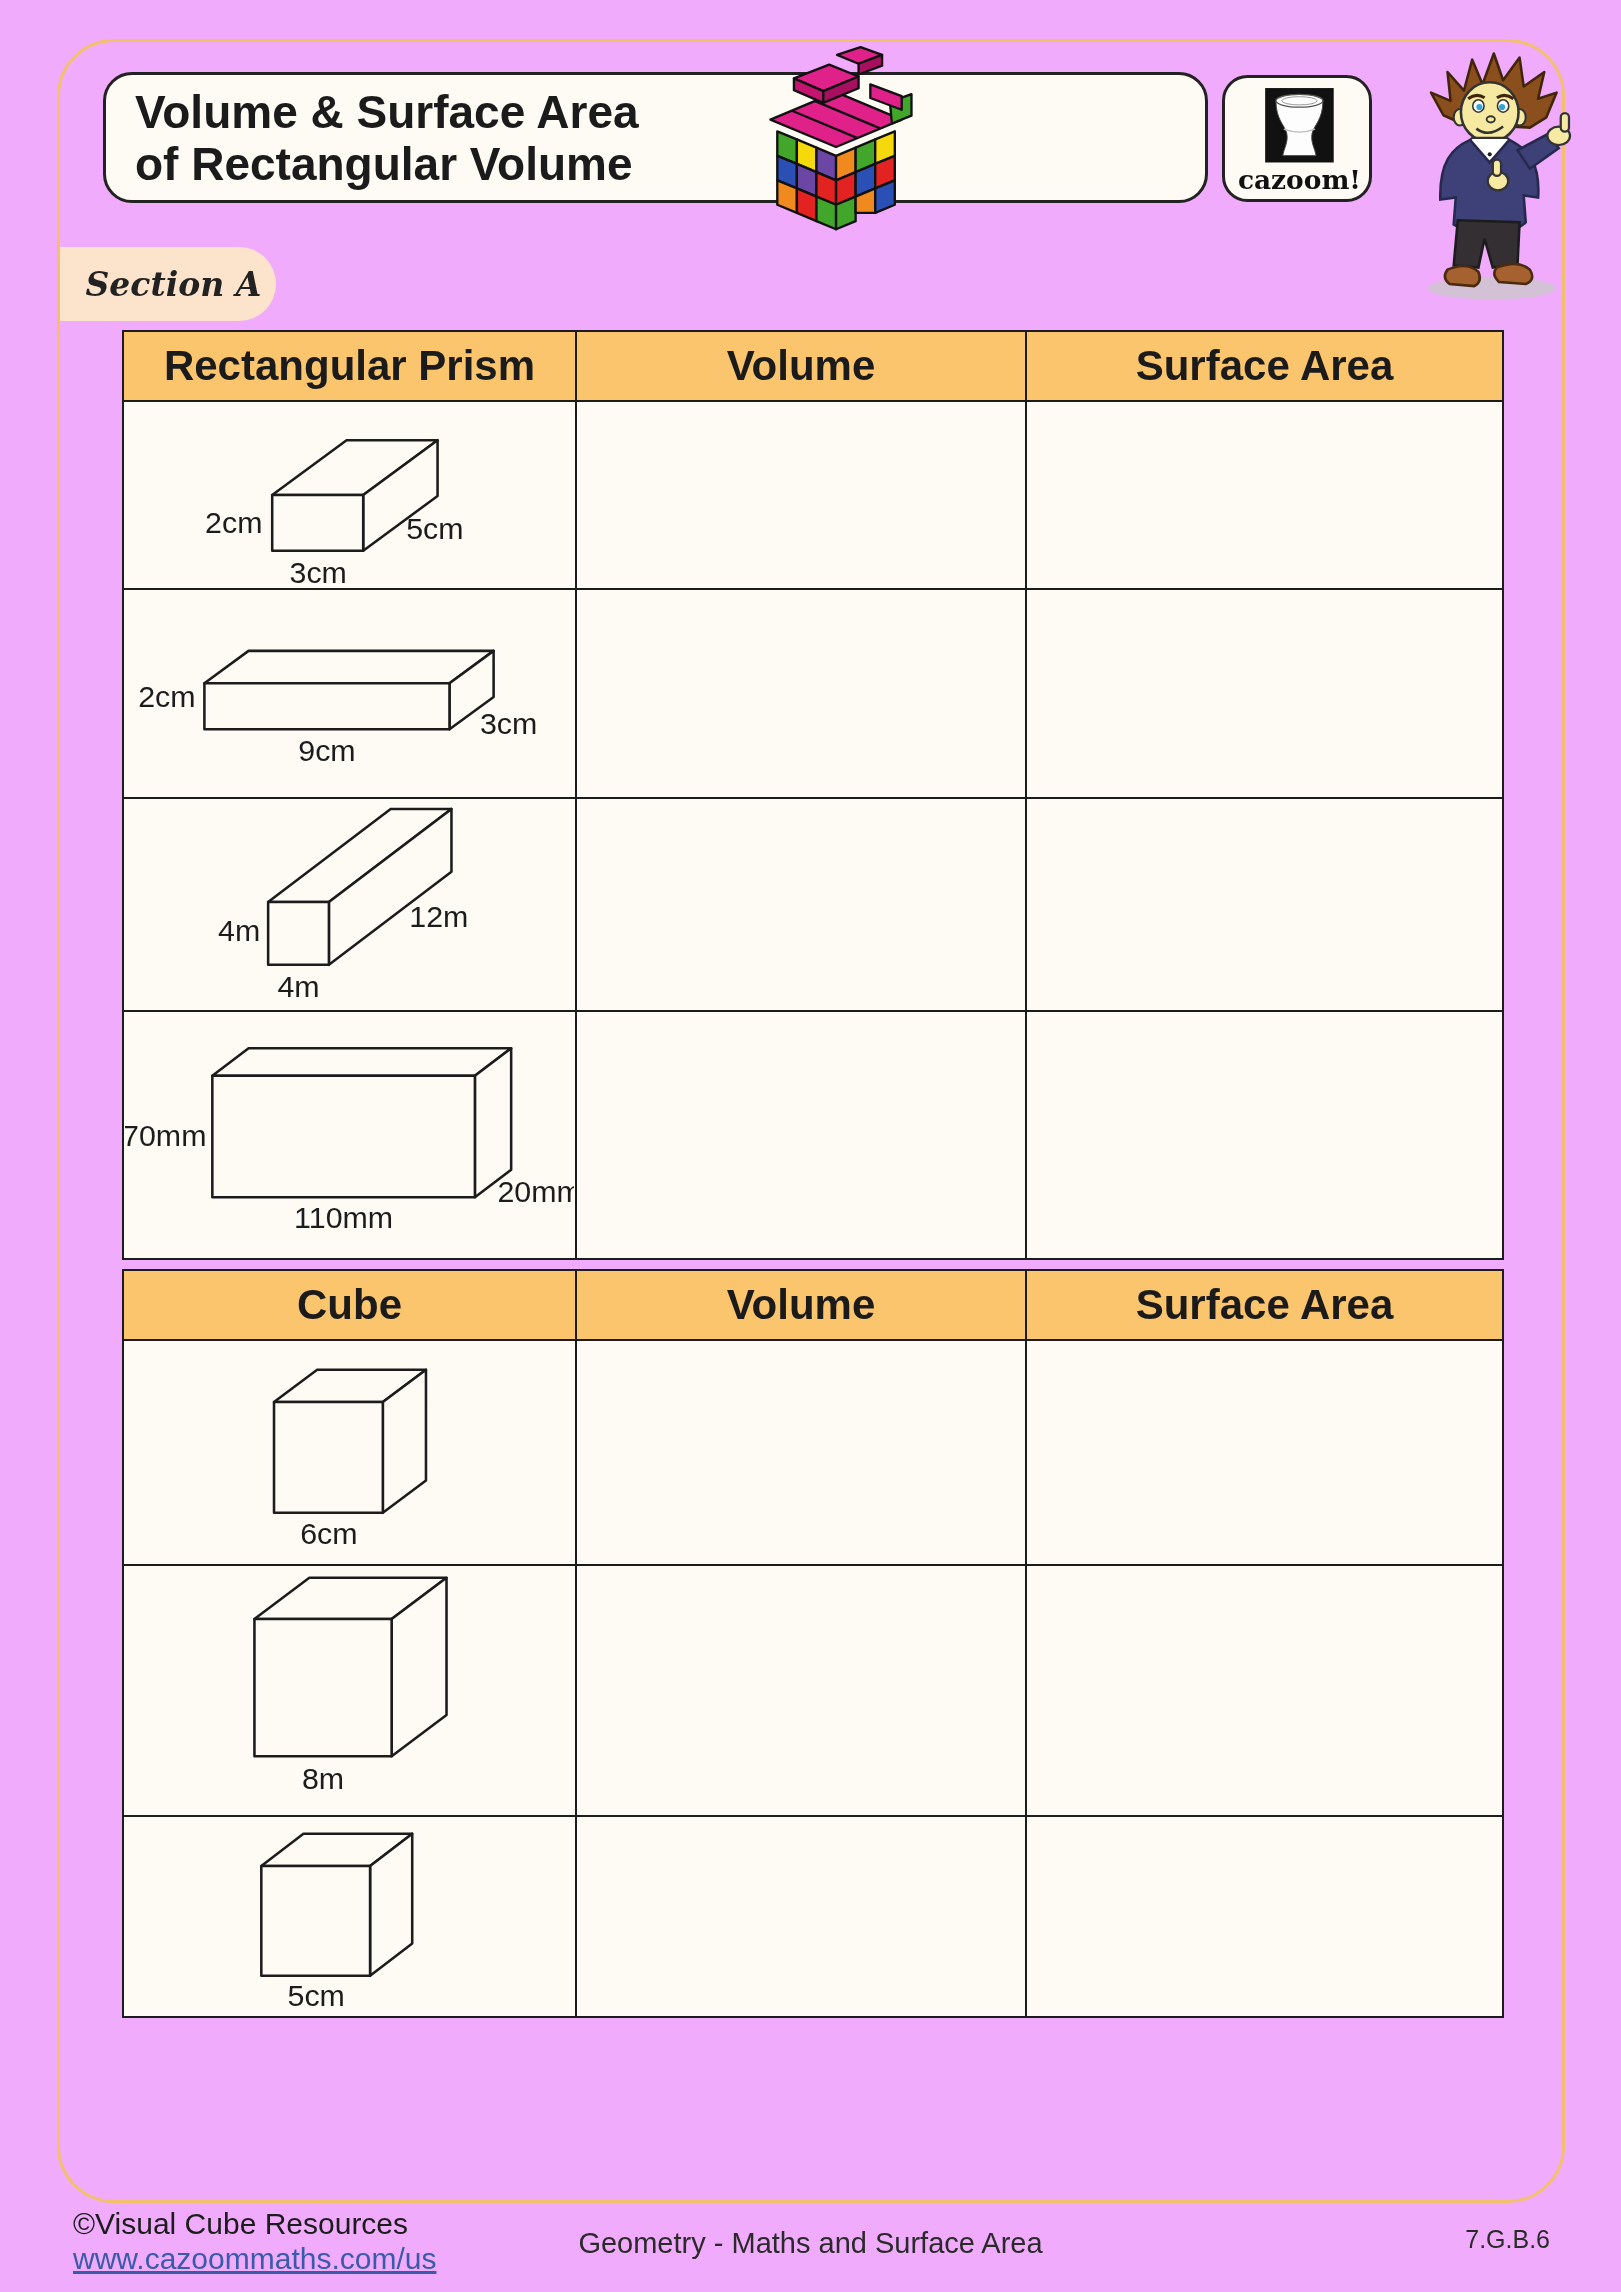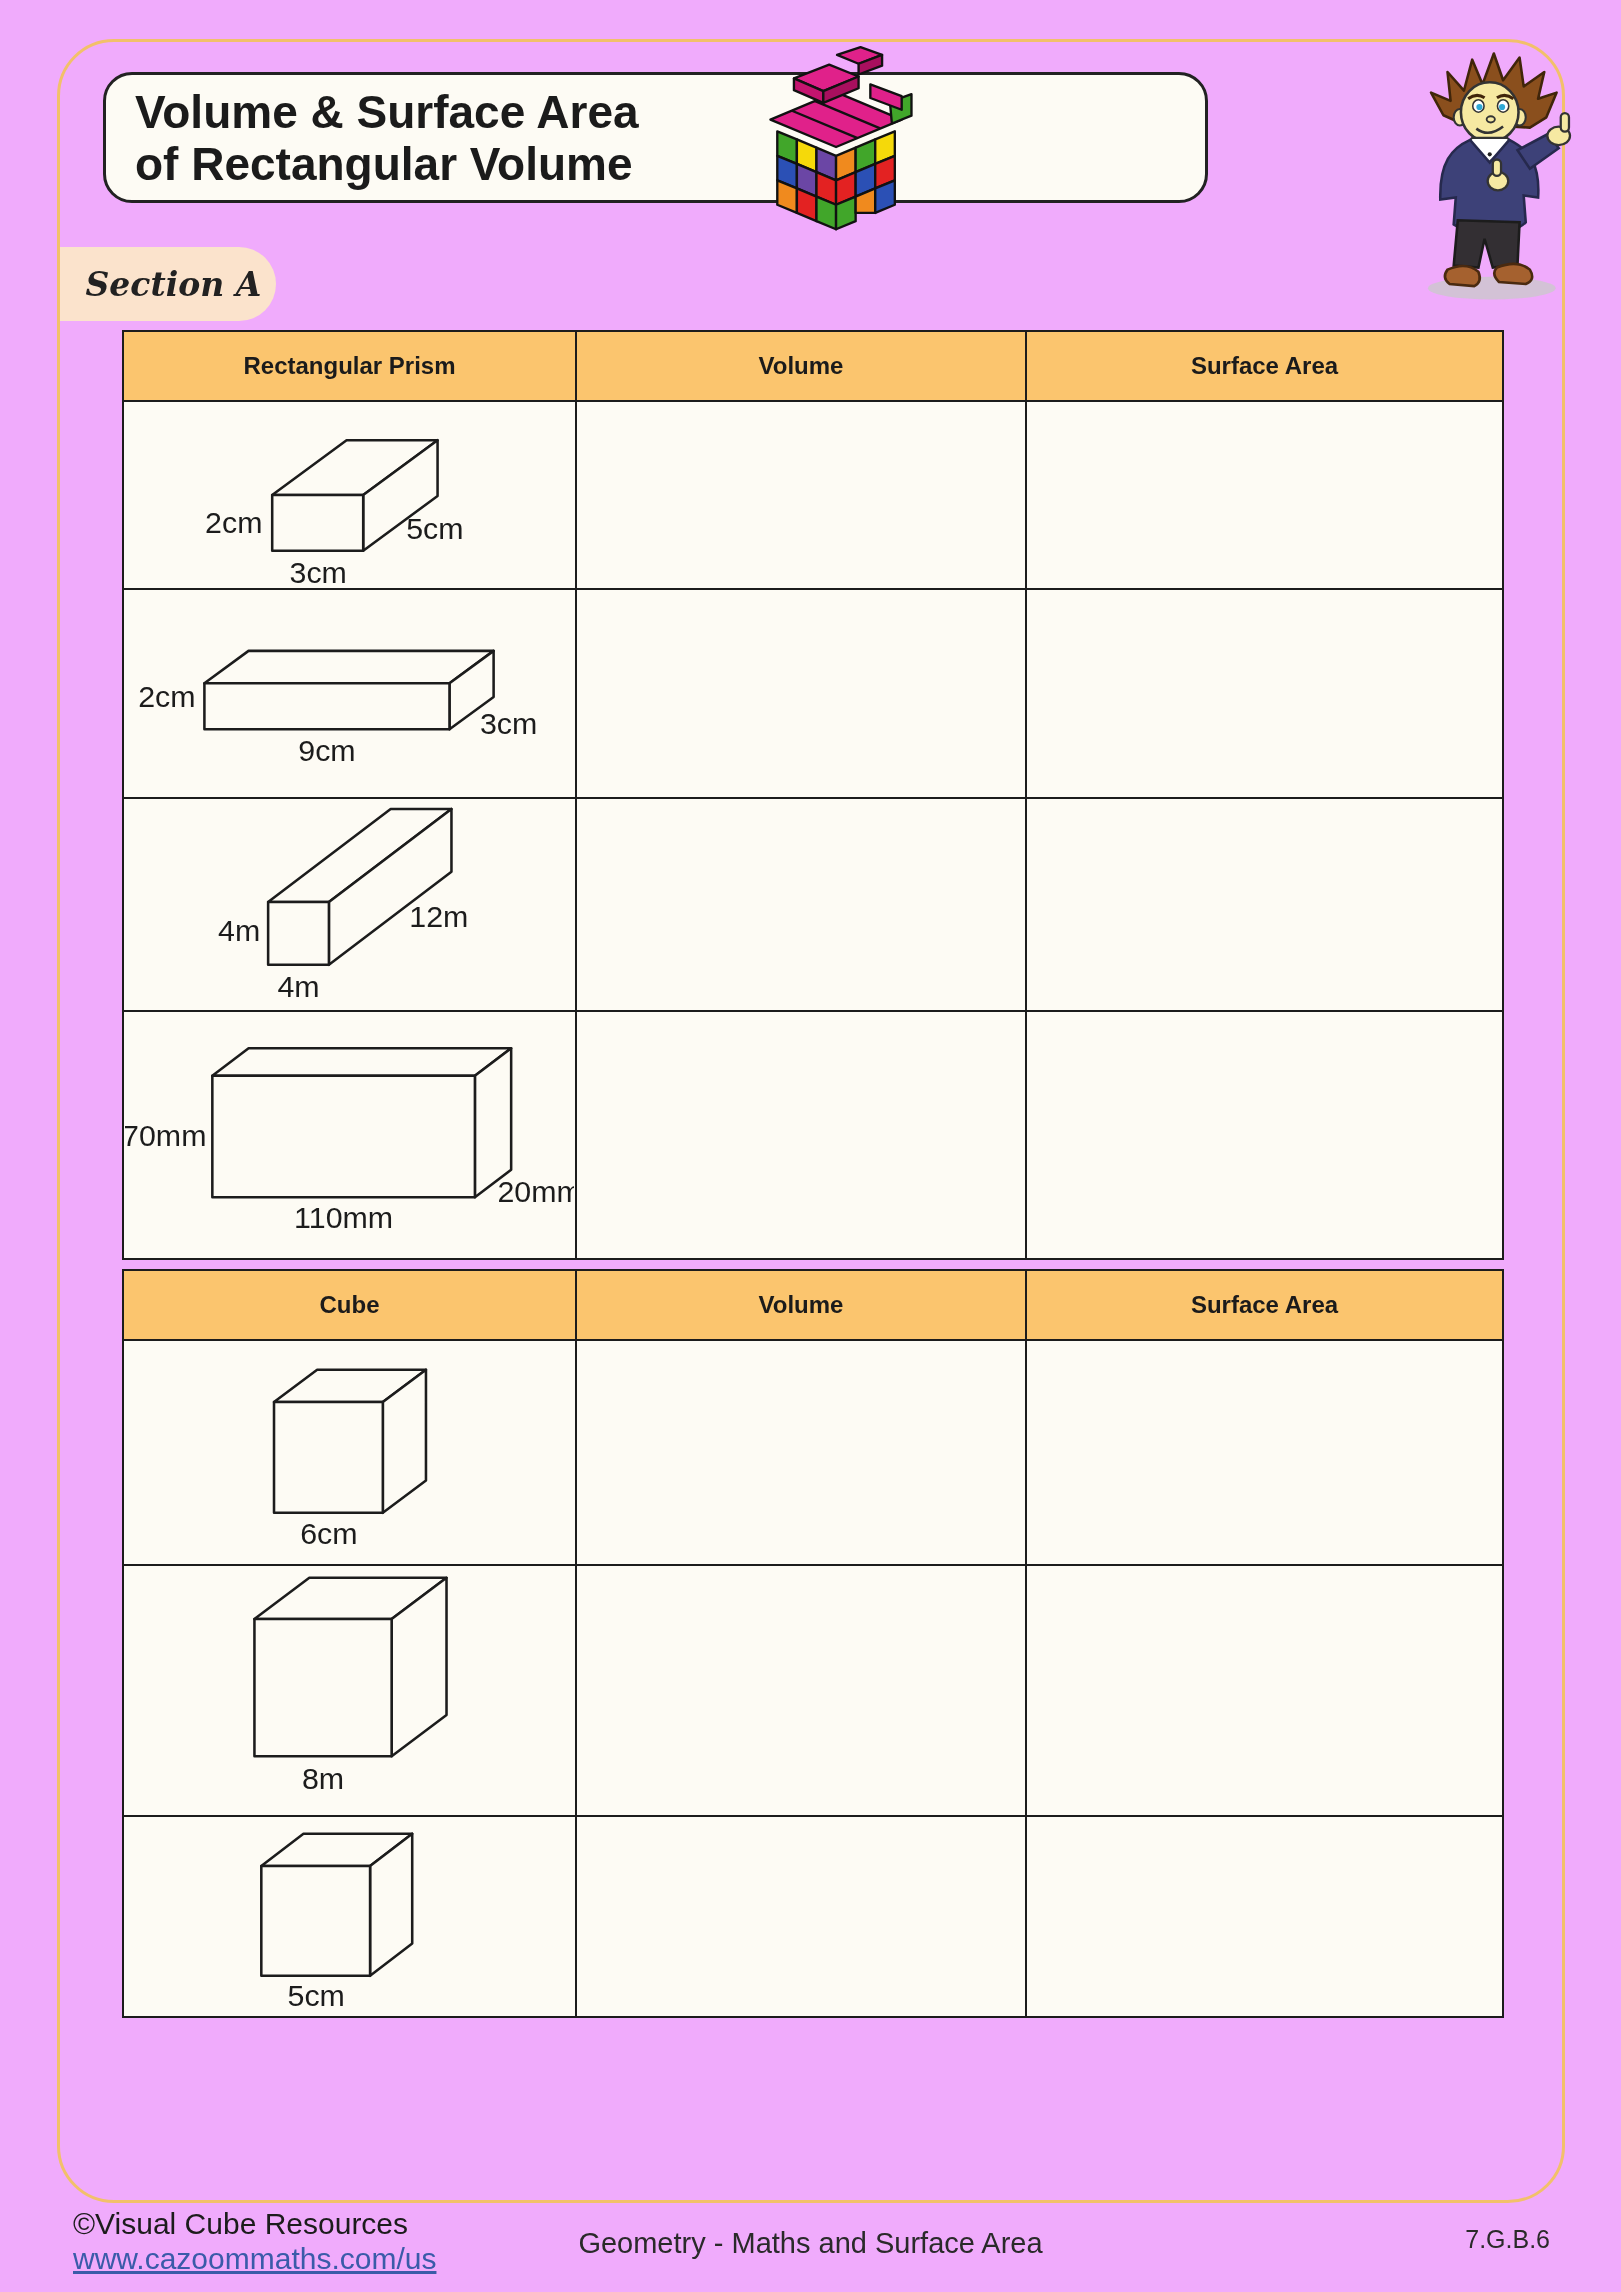--- a/index.html
+++ b/index.html
@@ -44,21 +44,21 @@
   }
   
   table.ws{
     position:absolute;left:122px;width:1380px;
     border-collapse:collapse;table-layout:fixed;
     background:#FDFBF4;
   }
   table.ws, table.ws td, table.ws th{border:2px solid #1c1c1c;}
   table.ws{border:2.9px solid #1c1c1c;}
   table.ws th{
-    background:#FBC56E;font-size:24px;font-weight:bold;color:#1b1b1b;
+    background:#FBC56E;font-size:42px;font-weight:bold;color:#1b1b1b;
     text-align:center;vertical-align:middle;
   }
   table.ws td{vertical-align:middle;text-align:left;}
   .t1{top:330px;}
   .t2{top:1269px;}
   .shape-cell svg{display:block;margin:0 auto;}
   .dim-label{font-size:31px;fill:#1c1c1c;font-family:"Liberation Sans",sans-serif;}
   .edge{fill:#FDFBF4;stroke:#1c1c1c;stroke-width:2.6;stroke-linejoin:round;}
   
   .footer-left{position:absolute;left:73px;top:2206px;font-size:30px;line-height:35px;}
@@ -108,20 +108,30 @@
       <polygon points="52,38 88,24 118,36 82,51" fill="#E0218A"></polygon>
       <polygon points="52,38 82,51 82,63 52,50" fill="#C4146F"></polygon>
       <polygon points="82,51 118,36 118,48 82,63" fill="#A80F5E"></polygon>
       <polygon points="96,14 120,6 142,14 118,23" fill="#E0218A"></polygon>
       <polygon points="118,23 142,14 142,25 118,34" fill="#A80F5E"></polygon>
       <polygon points="150,62 172,54 172,76 152,84" fill="#41A62A"></polygon>
       <polygon points="130,44 162,56 162,70 130,58" fill="#E0218A"></polygon>
     </g>
   </svg>
 
+  <div class="logo-box">
+    <svg width="142" height="120" viewBox="0 0 145 122">
+      <rect x="41" y="10" width="70" height="76" fill="#111"></rect>
+      <path d="M52,23 C52,42 61,48 63,56 C65,65 60,72 59,79 L93,79 C92,72 87,65 89,56 C91,48 100,42 100,23 Z" fill="#FDFDFD" stroke="#444" stroke-width="1"></path>
+      <ellipse cx="76" cy="23" rx="24" ry="6.5" fill="#FDFDFD" stroke="#555" stroke-width="1.4"></ellipse>
+      <ellipse cx="76" cy="23" rx="18" ry="4.2" fill="none" stroke="#999" stroke-width="1"></ellipse>
+      <path d="M60,52 Q76,58 92,52" fill="none" stroke="#bbb" stroke-width="1.4"></path>
+      <text x="76" y="113" text-anchor="middle" font-family="DejaVu Serif, serif" font-weight="bold" font-size="27" fill="#111">cazoom!</text>
+    </svg>
+  </div>
 
   <svg class="mascot" width="211" height="260" viewBox="0 0 205 252">
     <ellipse cx="95" cy="234" rx="62" ry="11" fill="#C9C9C9" opacity="0.75"></ellipse>
 
     <path d="M66,74 L48,66 L36,44 L55,52 L52,24 L68,42 L76,12 L86,36 L97,6 L106,32 L122,10 L126,38 L146,24 L140,50 L158,44 L148,68 L132,78 Z" fill="#8A4F1D" stroke="#40250a" stroke-width="2.5" stroke-linejoin="round"></path>
 
     <ellipse cx="64" cy="68" rx="6" ry="8" fill="#F6E9A2" stroke="#333" stroke-width="2"></ellipse>
     <ellipse cx="122" cy="68" rx="6" ry="8" fill="#F6E9A2" stroke="#333" stroke-width="2"></ellipse>
 
     <ellipse cx="93" cy="63" rx="28" ry="29" fill="#F6E9A2" stroke="#333" stroke-width="2.5"></ellipse>

